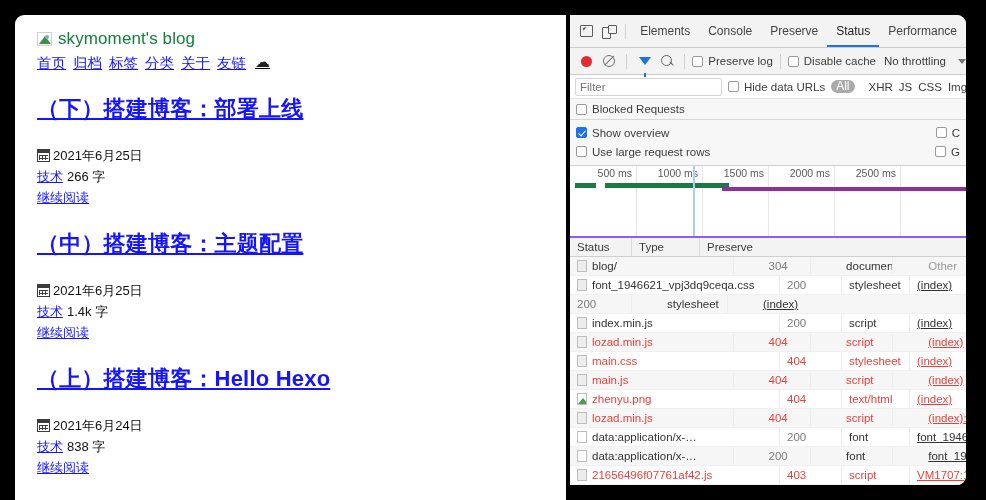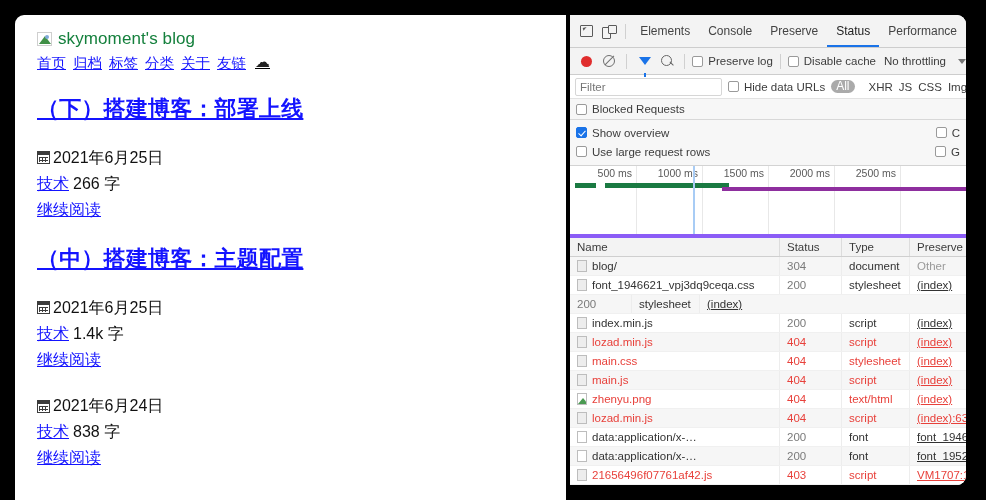--- a/index.html
+++ b/index.html
@@ -57,21 +57,21 @@
 
   .post { margin-top: 21px; }
   .post:first-of-type { margin-top: 26px; }
   .post-title {
     display: inline-block;
     font-size: 22px; font-weight: bold;
     color: #1414ff; text-decoration: underline;
     text-underline-offset: 2px;
     letter-spacing: .2px;
   }
-  .post-meta { margin-top: 21px; font-size: 16px; color: #111; line-height: 1.62; }
+  .post-meta { margin-top: 21px; font-size: 13px; color: #111; line-height: 1.62; }
   .meta-row { display: flex; align-items: center; }
   .cal-icon {
     display: inline-block; width: 13px; height: 13px;
     border: 1px solid #3c3c3c; margin-right: 3px;
     position: relative; background: #fff; flex: 0 0 auto;
   }
   .cal-icon::before {
     content: ""; position: absolute; left: 0; right: 0; top: 0; height: 3px;
     background: #3c3c3c;
   }
@@ -202,21 +202,21 @@
     background: #f7f7f7; border-bottom: 1px solid #d3d3d3; padding: 3px 0 4px 0;
   }
   .opt-row {
     height: 19px; display: flex; align-items: center; padding: 0 6px;
     justify-content: space-between;
   }
   .opt-right { display: flex; align-items: center; gap: 5px; }
 
   .dt-overview {
     height: 72px; background: #fff; position: relative;
-    border-bottom: 4px solid #8b5cf6; overflow: hidden;
+    border-bottom: 2px solid #8b5cf6; overflow: hidden;
   }
   .ov-ticks { position: absolute; inset: 0; }
   .ov-tick {
     position: absolute; top: 0; bottom: 0; width: 1px; background: #e8e8e8;
   }
   .ov-lbl {
     position: absolute; top: 1px; font-size: 10.5px; color: #5a5a5a;
     transform: translateX(-100%); padding-right: 4px; white-space: nowrap;
   }
   .ov-bar { position: absolute; height: 5px; }
@@ -232,21 +232,21 @@
   .col-status { width: 62px; }
   .col-type   { width: 68px; }
   .col-init   { width: 56px; border-right: none; }
 
   .dt-rows { background: #fff; }
   .trow {
     height: 19px; display: flex; align-items: center;
     font-size: 11.5px; color: #333;
     border-bottom: 1px solid #f0f0f0;
   }
-  .trow.alt { background: #f6f6f6; }
+  .trow.alt { background: #f6f6f6; gap: 28px; }
   .trow.err { color: #e8413b; }
   .td { padding-left: 7px; height: 100%; display: flex; align-items: center;
         overflow: hidden; white-space: nowrap; border-right: 1px solid #ededed; }
   .td.col-init { border-right: none; }
   .fileicon {
     width: 10px; height: 12px; border: 1px solid #bdbdbd; background: #fff;
     margin-right: 5px; flex: 0 0 auto;
   }
   .fileicon.gray { background: #ededed; }
   .fileicon.img {
@@ -314,20 +314,21 @@
             <span class="meta-sep"></span>
             <span>1.4k 字</span>
           </div>
           <div class="meta-row">
             <a href="#">继续阅读</a>
           </div>
         </div>
       </div>
 
       <div class="post">
+        <a href="#" class="post-title">（上）搭建博客：Hello Hexo</a>
         <div class="post-meta">
           <div class="meta-row">
             <span class="cal-icon"></span>
             <span>2021年6月24日</span>
           </div>
           <div class="meta-row">
             <a href="#">技术</a>
             <span class="meta-sep"></span>
             <span>838 字</span>
           </div>
@@ -447,21 +448,20 @@
         </div>
       <div id="ov-bars">
           <div class="ov-bar" style="left: 5.28px; width: 21.12px; background: rgb(26, 122, 66); top: 17px;"></div>
           <div class="ov-bar" style="left: 34.98px; width: 124.08px; background: rgb(26, 122, 66); top: 17px;"></div>
           <div class="ov-bar" style="left: 151.8px; width: 244.2px; background: rgb(142, 47, 158); top: 21px; height: 4px;"></div>
           <div class="ov-marker" style="left: 122.76px; background: rgb(168, 204, 245);"></div>
         </div>
     </div>
 
     <div class="dt-thead">
-      <div class="th col-name">Name</div>
       <div class="th col-status">Status</div>
       <div class="th col-type">Type</div>
       <div class="th col-init">Preserve</div>
     </div>
 
     <div class="dt-rows" id="req-rows">
         <div class="trow alt">
           <div class="td col-name">
             <span class="fileicon gray"></span>
             <span>blog/</span>

